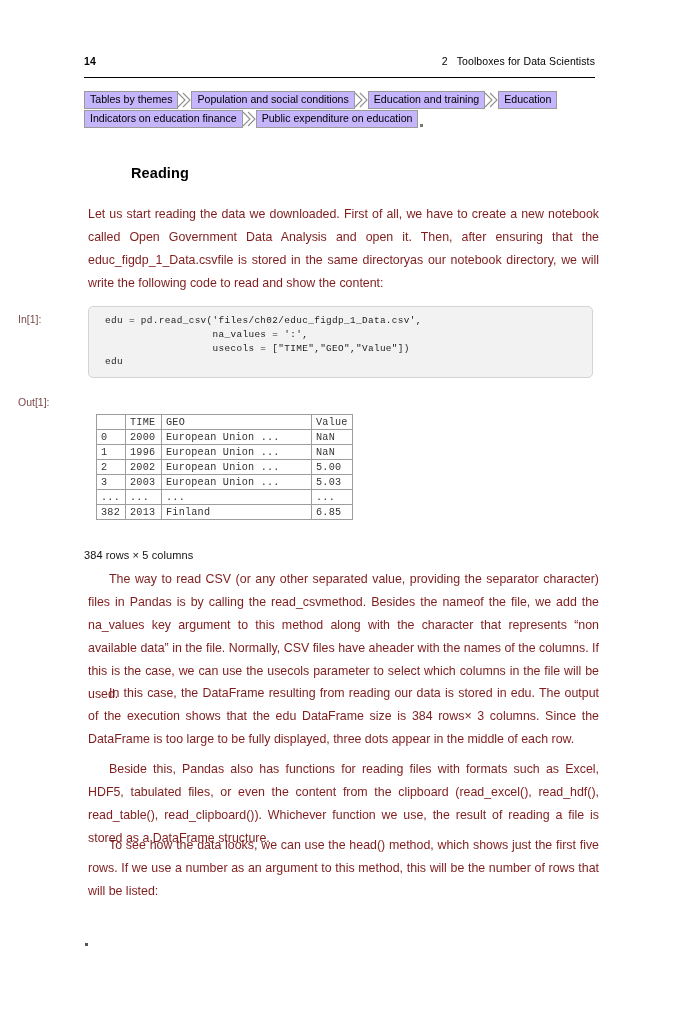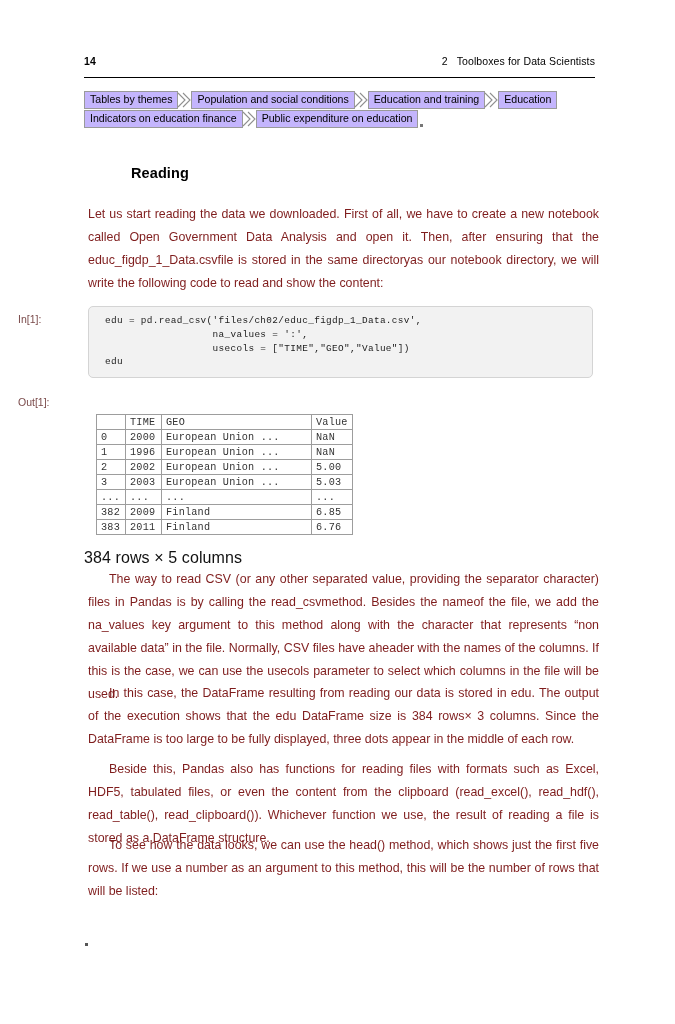--- a/index.html
+++ b/index.html
@@ -177,21 +177,21 @@
   }
   table.df .c-idx  { width: 29px; }
   table.df .c-time { width: 36px; }
   table.df .c-geo  { width: 150px; }
   table.df .c-val  { width: 41px; margin-left: 30px; }
   table.df tr.head td { color: #333; }
   .df-caption {
     position: absolute;
     left: 84px;
     top: 549px;
-    font-size: 16px;
+    font-size: 11px;
     font-family: "Liberation Sans", sans-serif;
     color: #111;
     letter-spacing: 0.1px;
   }
 
   
   .stray-dot {
     position: absolute;
     left: 85px;
     top: 943px;
@@ -281,29 +281,23 @@
           <td class="c-val">5.03</td>
         </tr>
         <tr>
           <td class="c-idx">...</td>
           <td class="c-time">...</td>
           <td class="c-geo">...</td>
           <td class="c-val">...</td>
         </tr>
         <tr>
           <td class="c-idx">382</td>
-          <td class="c-time">2009</td>
+          <td class="c-time">2013</td>
           <td class="c-geo">Finland</td>
           <td class="c-val">6.85</td>
-        </tr>
-        <tr>
-          <td class="c-idx">383</td>
-          <td class="c-time">2011</td>
-          <td class="c-geo">Finland</td>
-          <td class="c-val">6.76</td>
         </tr>
       </tbody>
     </table>
   </div>
   <div class="df-caption">384 rows ×  5 columns</div>
 
   <div class="para indent" style="top:568px;">The way to read CSV (or any other separated value, providing the separator character) files in Pandas is by calling the read_csvmethod. Besides the nameof the file, we add the na_values key argument to this method along with the character that represents “non available data” in the file. Normally, CSV files have aheader with the names of the columns. If this is the case, we can use the usecols parameter to select which columns in the file will be used.</div>
   <div class="para indent" style="top:682px;">In this case, the DataFrame resulting from reading our data is stored in edu. The output of the execution shows that the edu DataFrame size is 384 rows× 3 columns. Since the DataFrame is too large to be fully displayed, three dots appear in the middle of each row.</div>
   <div class="para indent" style="top:758px;">Beside this, Pandas also has functions for reading files with formats such as Excel, HDF5, tabulated files, or even the content from the clipboard (read_excel(), read_hdf(), read_table(), read_clipboard()). Whichever function we use, the result of reading a file is stored as a DataFrame structure.</div>
   <div class="para indent" style="top:834px;">To see how the data looks, we can use the head() method, which shows just the first five rows. If we use a number as an argument to this method, this will be the number of rows that will be listed:</div>

